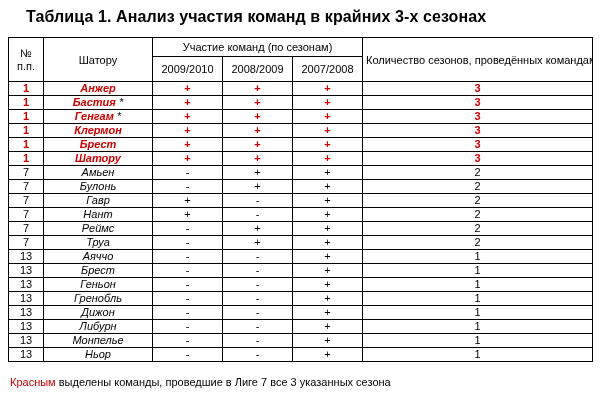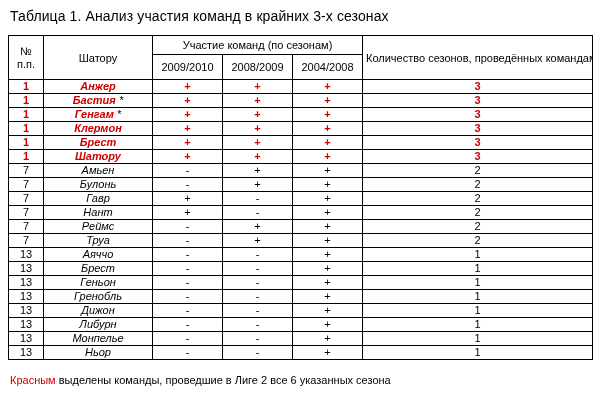--- a/index.html
+++ b/index.html
@@ -6,23 +6,23 @@
   html, body {
     margin: 0; padding: 0;
     width: 600px; height: 420px;
     background: #ffffff;
     font-family: "Liberation Sans", sans-serif;
     color: #000;
     overflow: hidden;
   }
   .page { padding: 6px 8px 0 8px; }
   .title {
-    font-size: 14px;
-    font-weight: normal;
-    margin: 2px 0 11px 2px;
+    font-size: 16px;
+    font-weight: bold;
+    margin: 2px 0 11px 18px;
     letter-spacing: 0.1px;
   }
   table.teams {
     border-collapse: collapse;
     table-layout: fixed;
     width: 584px;
     margin-left: 0px;
   }
   table.teams th, table.teams td {
     border: 1px solid #000;
@@ -67,21 +67,21 @@
           <span>№</span><br>
           <span>п.п.</span>
         </th>
         <th rowspan="2" class="team-h">Шатору</th>
         <th colspan="3" class="group-h">Участие команд (по сезонам)</th>
         <th rowspan="2" class="count-h">Количество сезонов, проведённых командами в крайних 3-х сезонах</th>
       </tr>
       <tr>
         <th class="season-h">2009/2010</th>
         <th class="season-h">2008/2009</th>
-        <th class="season-h">2004/2008</th>
+        <th class="season-h">2007/2008</th>
       </tr>
     </thead>
     <tbody>
         <tr class="hl">
           <td>1</td>
           <td class="team"><span>Анжер</span></td>
           <td>+</td>
           <td>+</td>
           <td>+</td>
           <td>3</td>
@@ -235,15 +235,15 @@
           <td class="team"><span>Ньор</span></td>
           <td>-</td>
           <td>-</td>
           <td>+</td>
           <td>1</td>
         </tr>
       </tbody>
   </table>
 
   <div class="footer">
-    <div><span class="red">Красным</span><span> выделены команды, проведшие в Лиге 2 все 6 указанных сезона</span></div>
+    <div><span class="red">Красным</span><span> выделены команды, проведшие в Лиге 7 все 3 указанных сезона</span></div>
   </div>
 </div>
 
 </body></html>

